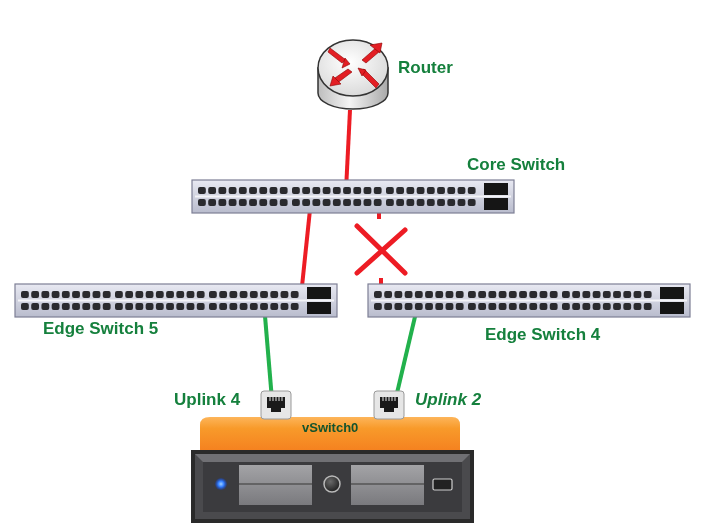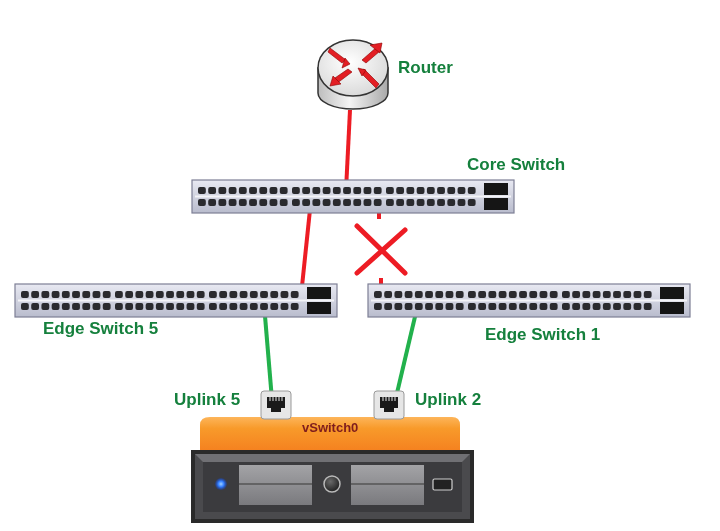--- a/index.html
+++ b/index.html
@@ -290,16 +290,16 @@
     <circle cx="332" cy="484" r="8" fill="url(#btnGrad)" stroke="#b9b9b9" stroke-width="1.5"></circle>
     <rect x="351" y="465" width="73" height="40" fill="url(#bayGrad)"></rect>
     <line x1="351" y1="484" x2="424" y2="484" stroke="#555" stroke-width="1.5"></line>
     <rect x="433" y="479" width="19" height="11" rx="1.5" fill="#222" stroke="#d0d0d0" stroke-width="1.2"></rect>
   </g>
 </svg>
 
 <div class="lbl" style="left:398px; top:58px;">Router</div>
 <div class="lbl" style="left:467px; top:155px;text-align:right;">Core Switch</div>
 <div class="lbl" style="left:43px; top:319px;">Edge Switch 5</div>
-<div class="lbl" style="left:485px; top:325px;">Edge Switch 1</div>
-<div class="lbl" style="left:174px; top:390px;">Uplink 5</div>
-<div class="lbl" style="left:415px; top:390px;">Uplink 2</div>
-<div class="lbl" style="left:302px; top:420px; color:#7f1d1d; font-size:13px;">vSwitch0</div>
+<div class="lbl" style="left:485px; top:325px;">Edge Switch 4</div>
+<div class="lbl" style="left:174px; top:390px;">Uplink 4</div>
+<div class="lbl" style="left:415px; top:390px;font-style:italic;">Uplink 2</div>
+<div class="lbl" style="left:302px; top:420px; color:#14532d; font-size:13px;">vSwitch0</div>
 
 </body></html>

